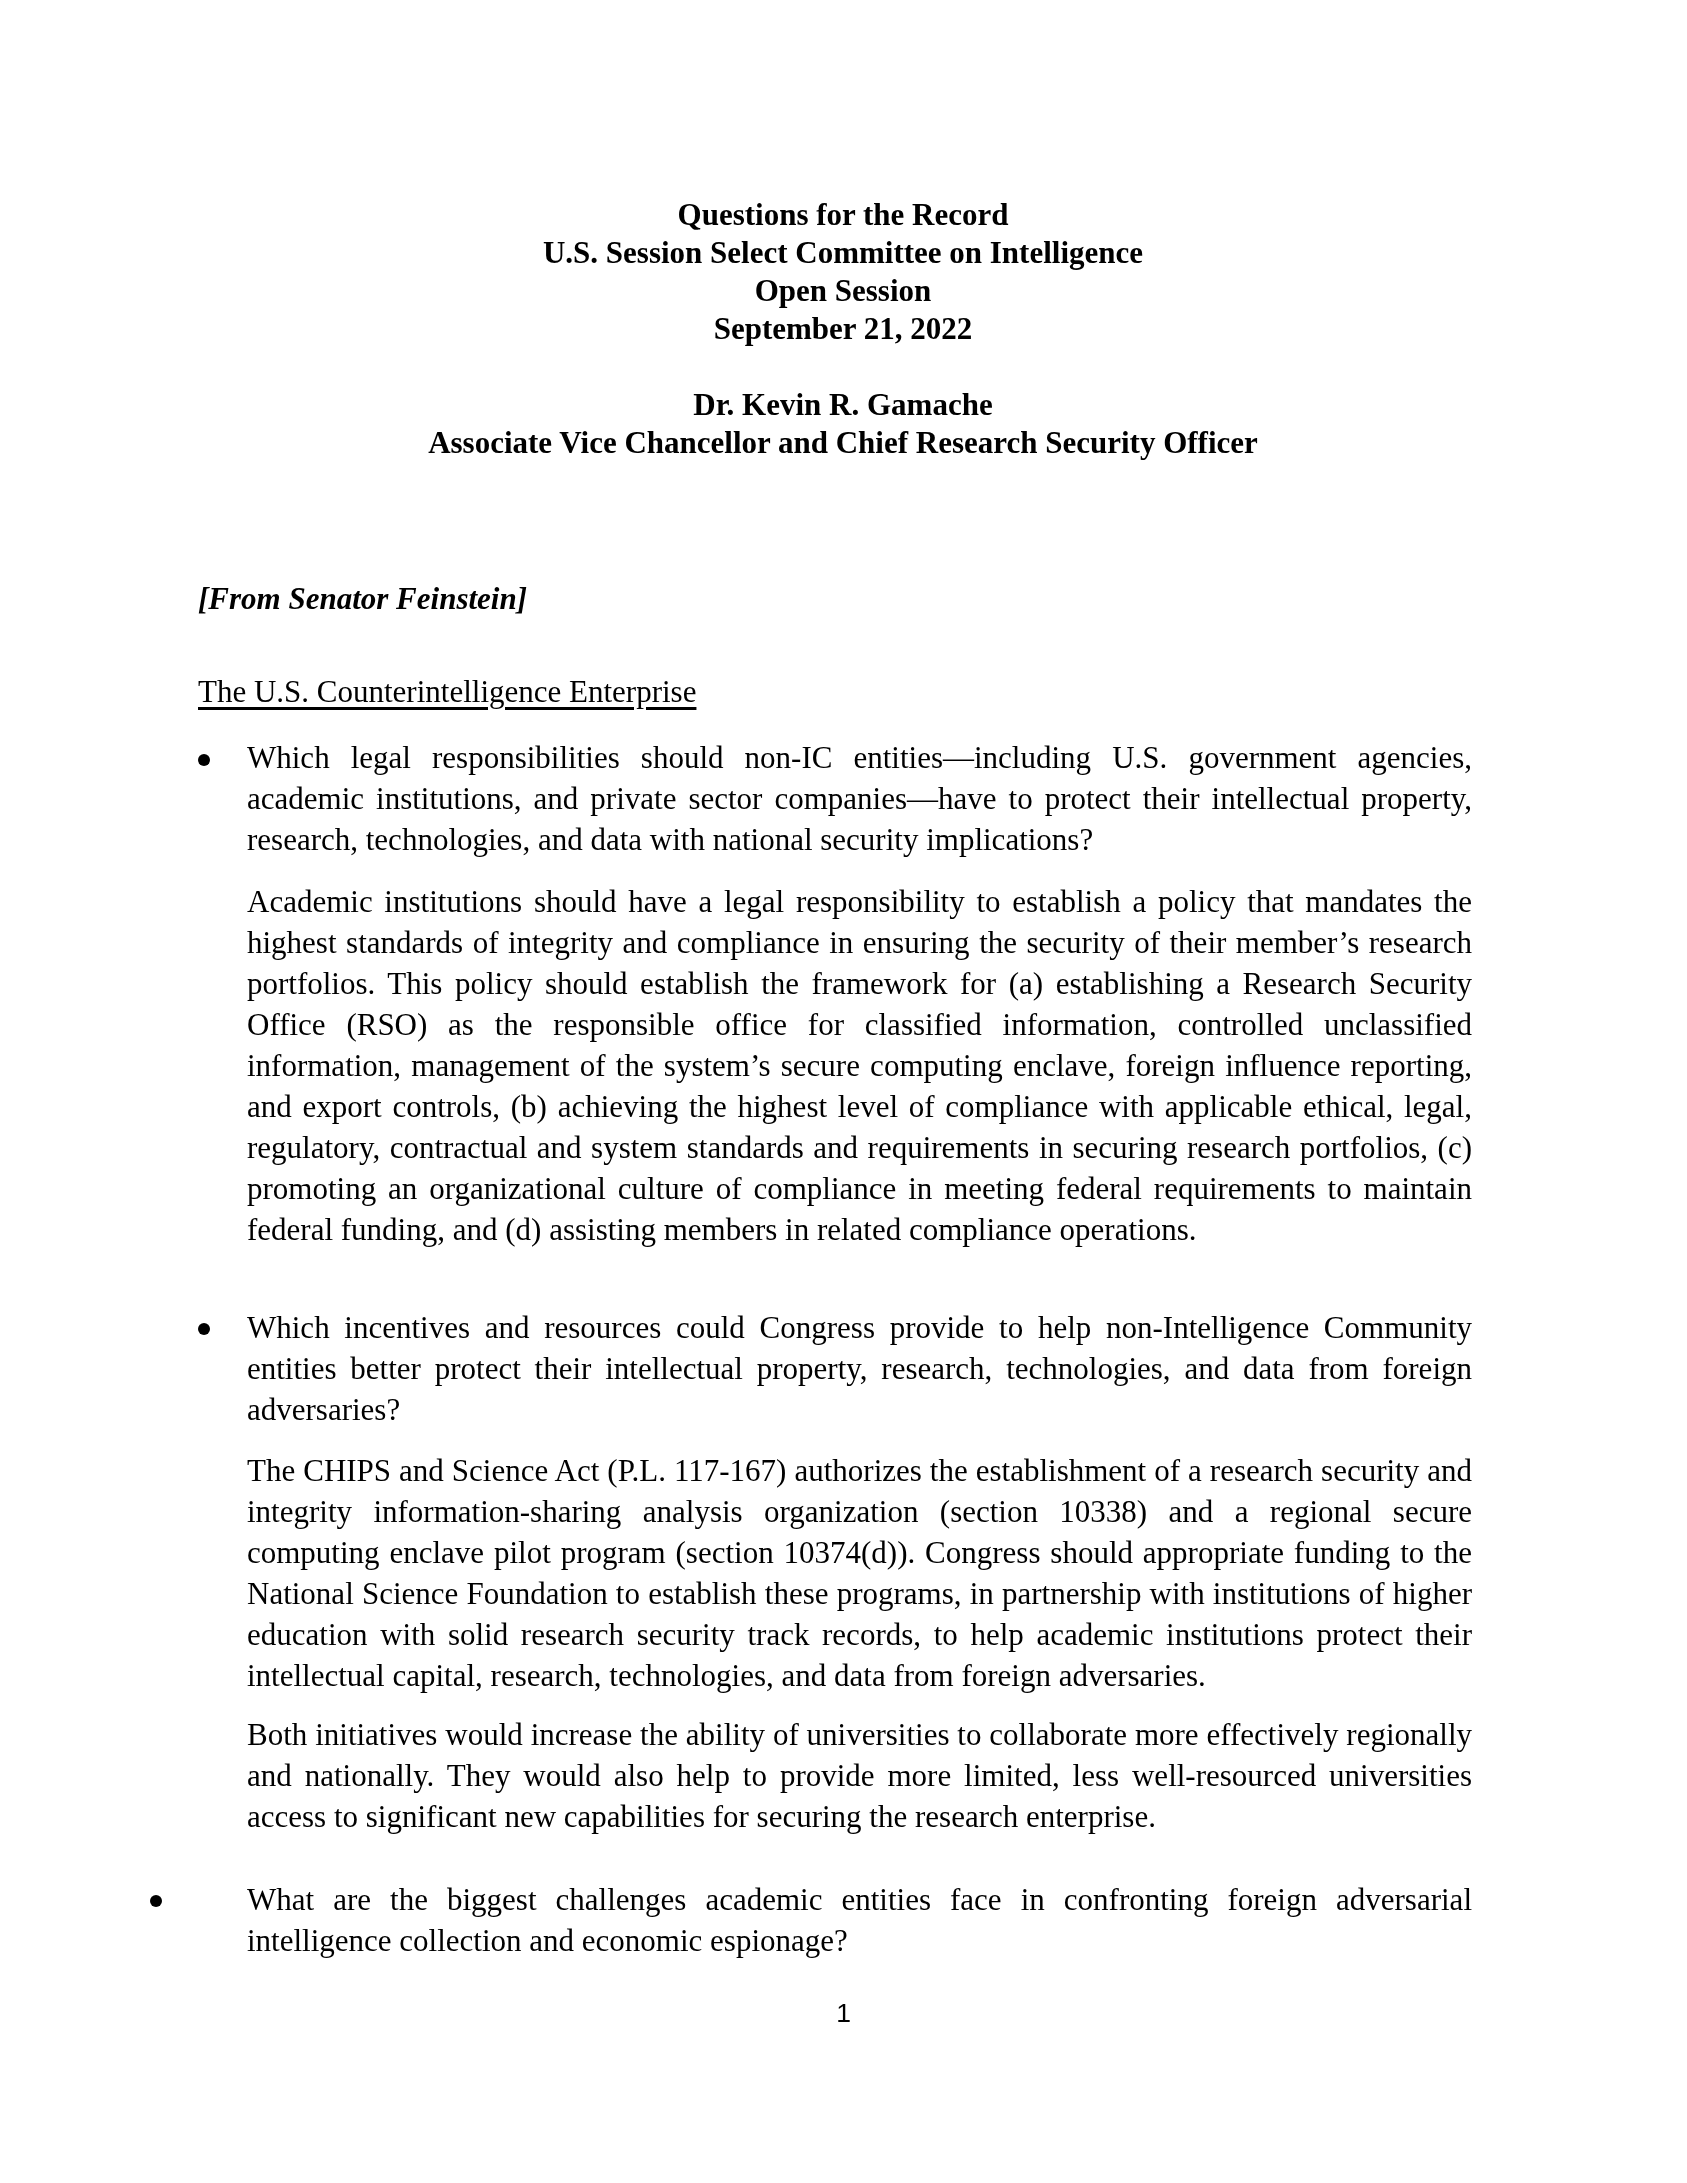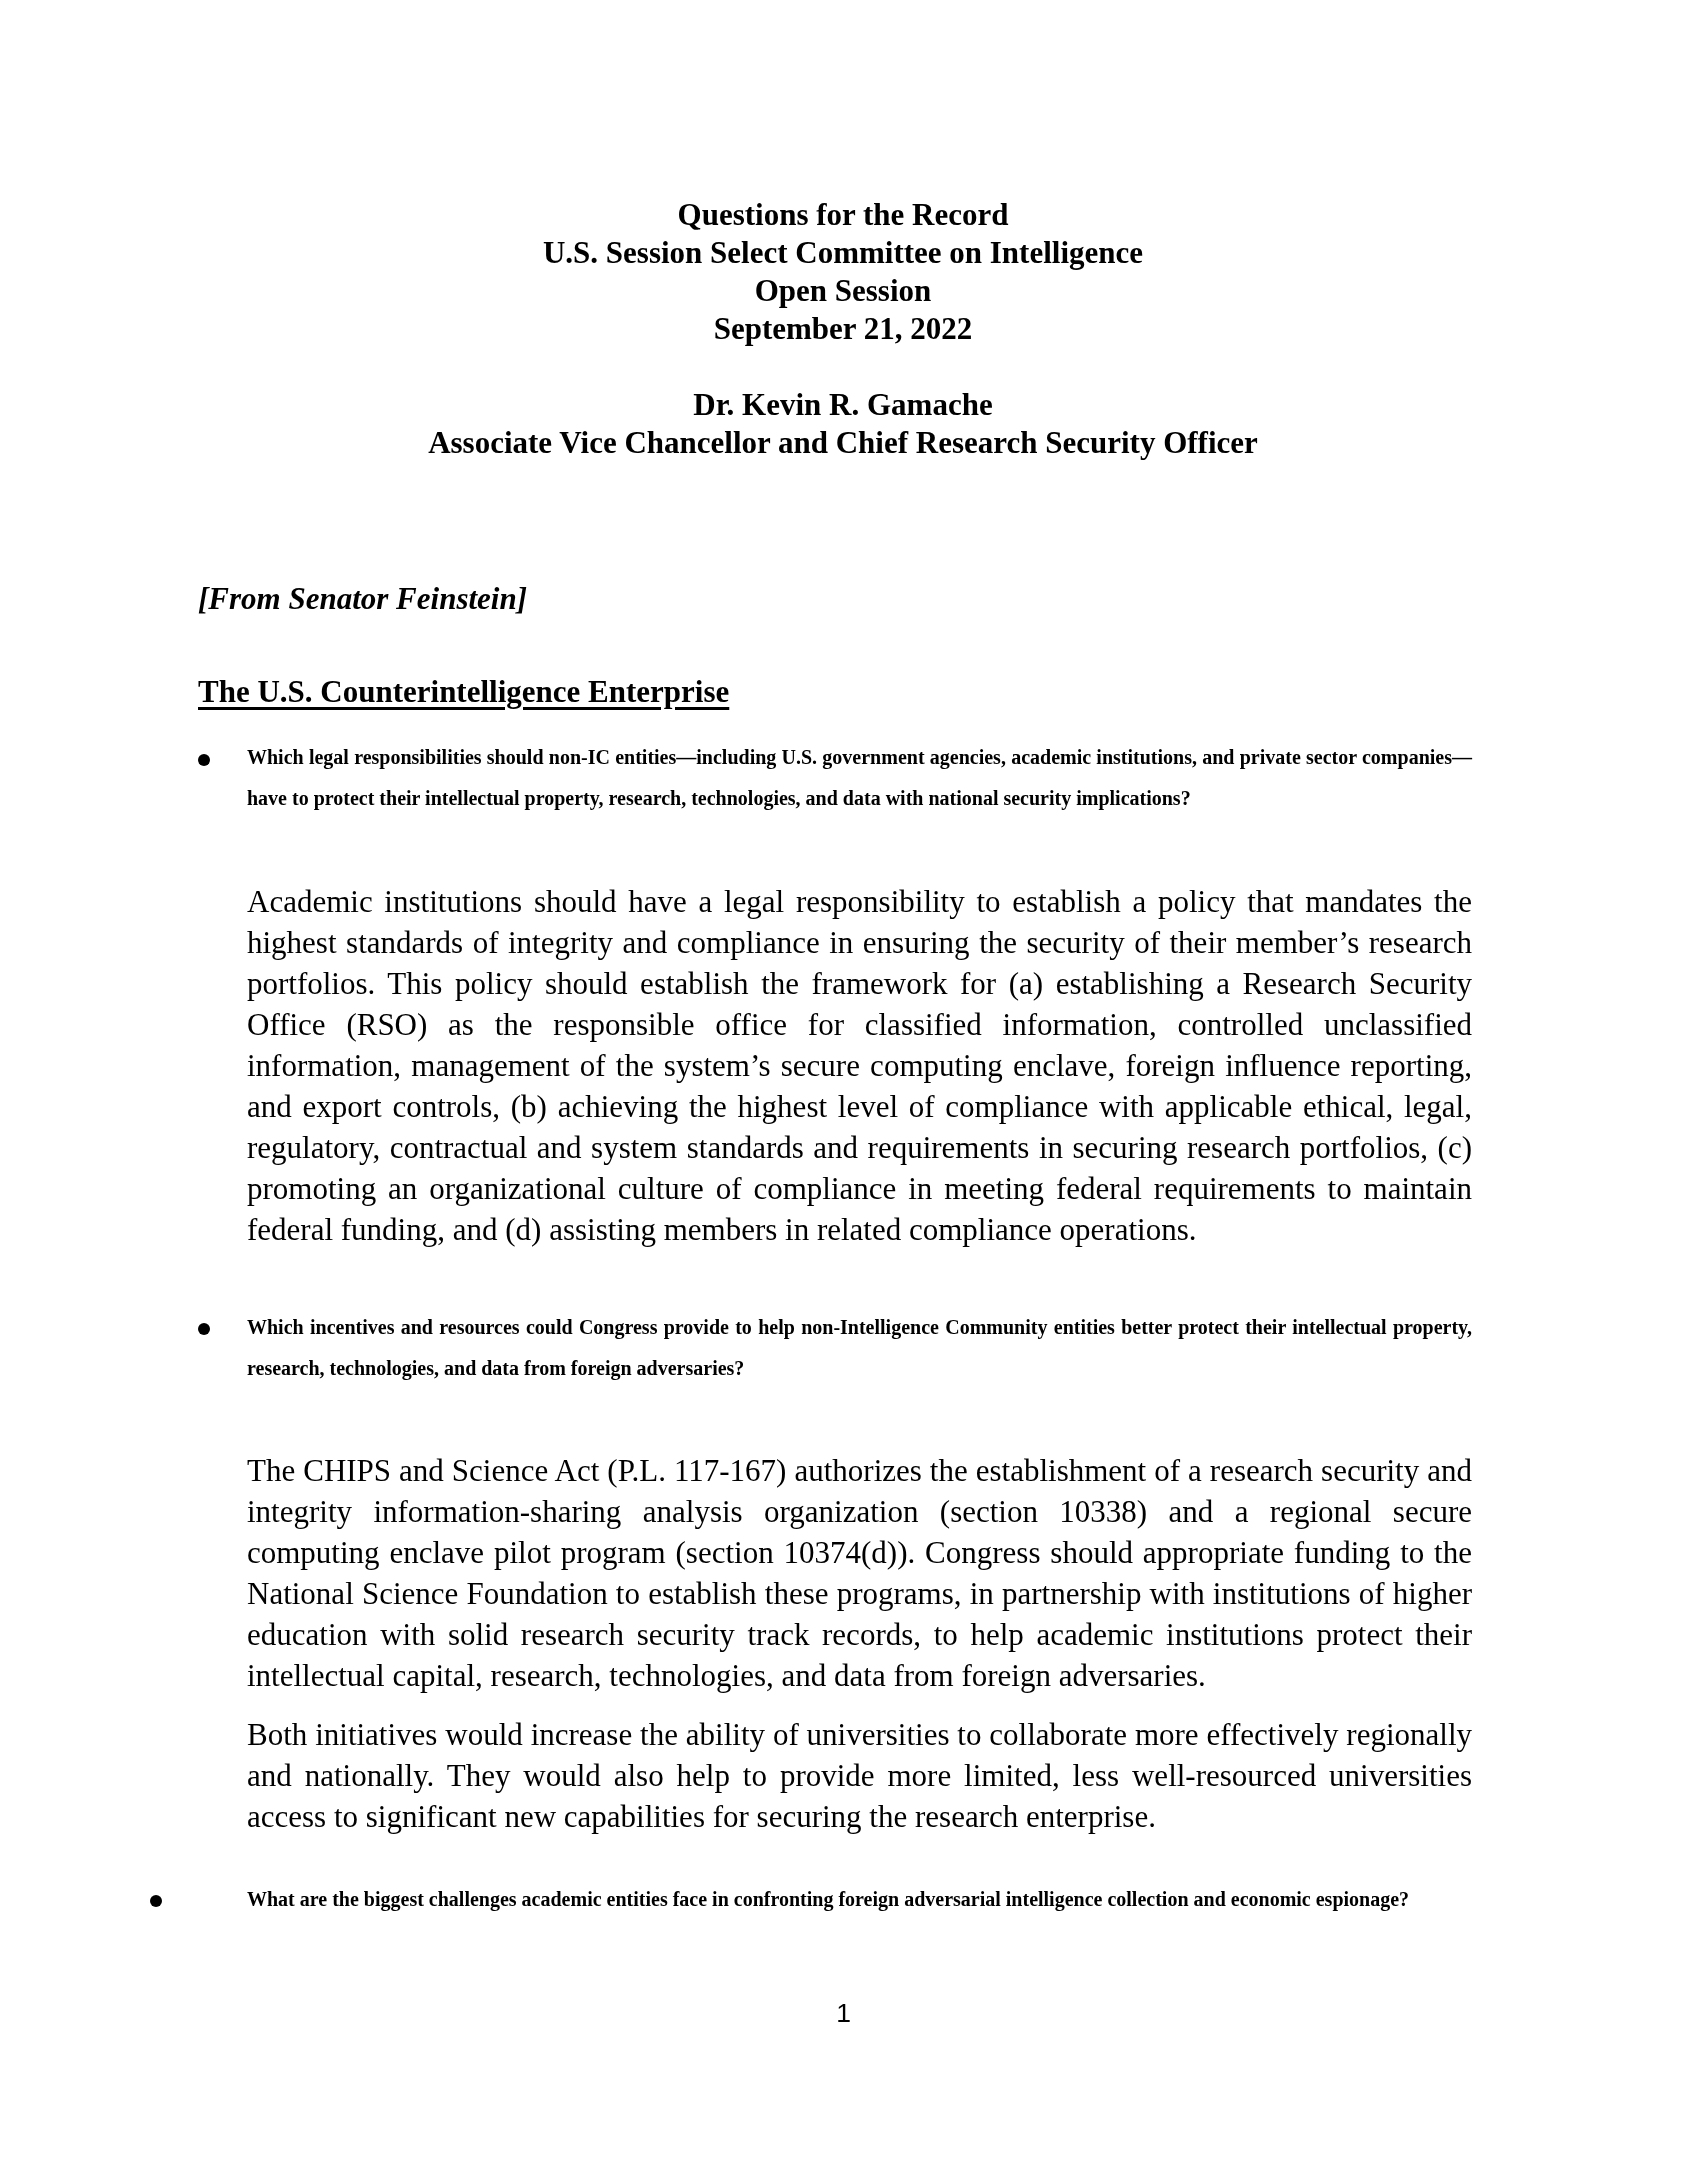--- a/index.html
+++ b/index.html
@@ -34,39 +34,39 @@
       top: 580px;
       font-weight: bold;
       font-style: italic;
       font-size: 31px;
       line-height: 38px;
     }
     .section-title {
       position: absolute;
       left: 198px;
       top: 673px;
-      font-weight: bold;
+      font-weight: normal;
       font-size: 31px;
       line-height: 38px;
       text-decoration: underline;
       text-decoration-thickness: 2.6px;
       text-underline-offset: 5.3px;
     }
     .bullet {
       position: absolute;
       width: 12px; height: 12px;
       border-radius: 50%;
       background: #000;
     }
     .question {
       position: absolute;
       left: 247px;
       width: 1225px;
-      font-weight: bold;
-      font-size: 20px;
+      font-weight: normal;
+      font-size: 31px;
       line-height: 41px;
       text-align: justify;
       text-align-last: left;
     }
     .answer {
       position: absolute;
       left: 247px;
       width: 1225px;
       font-size: 31px;
       line-height: 41px;

